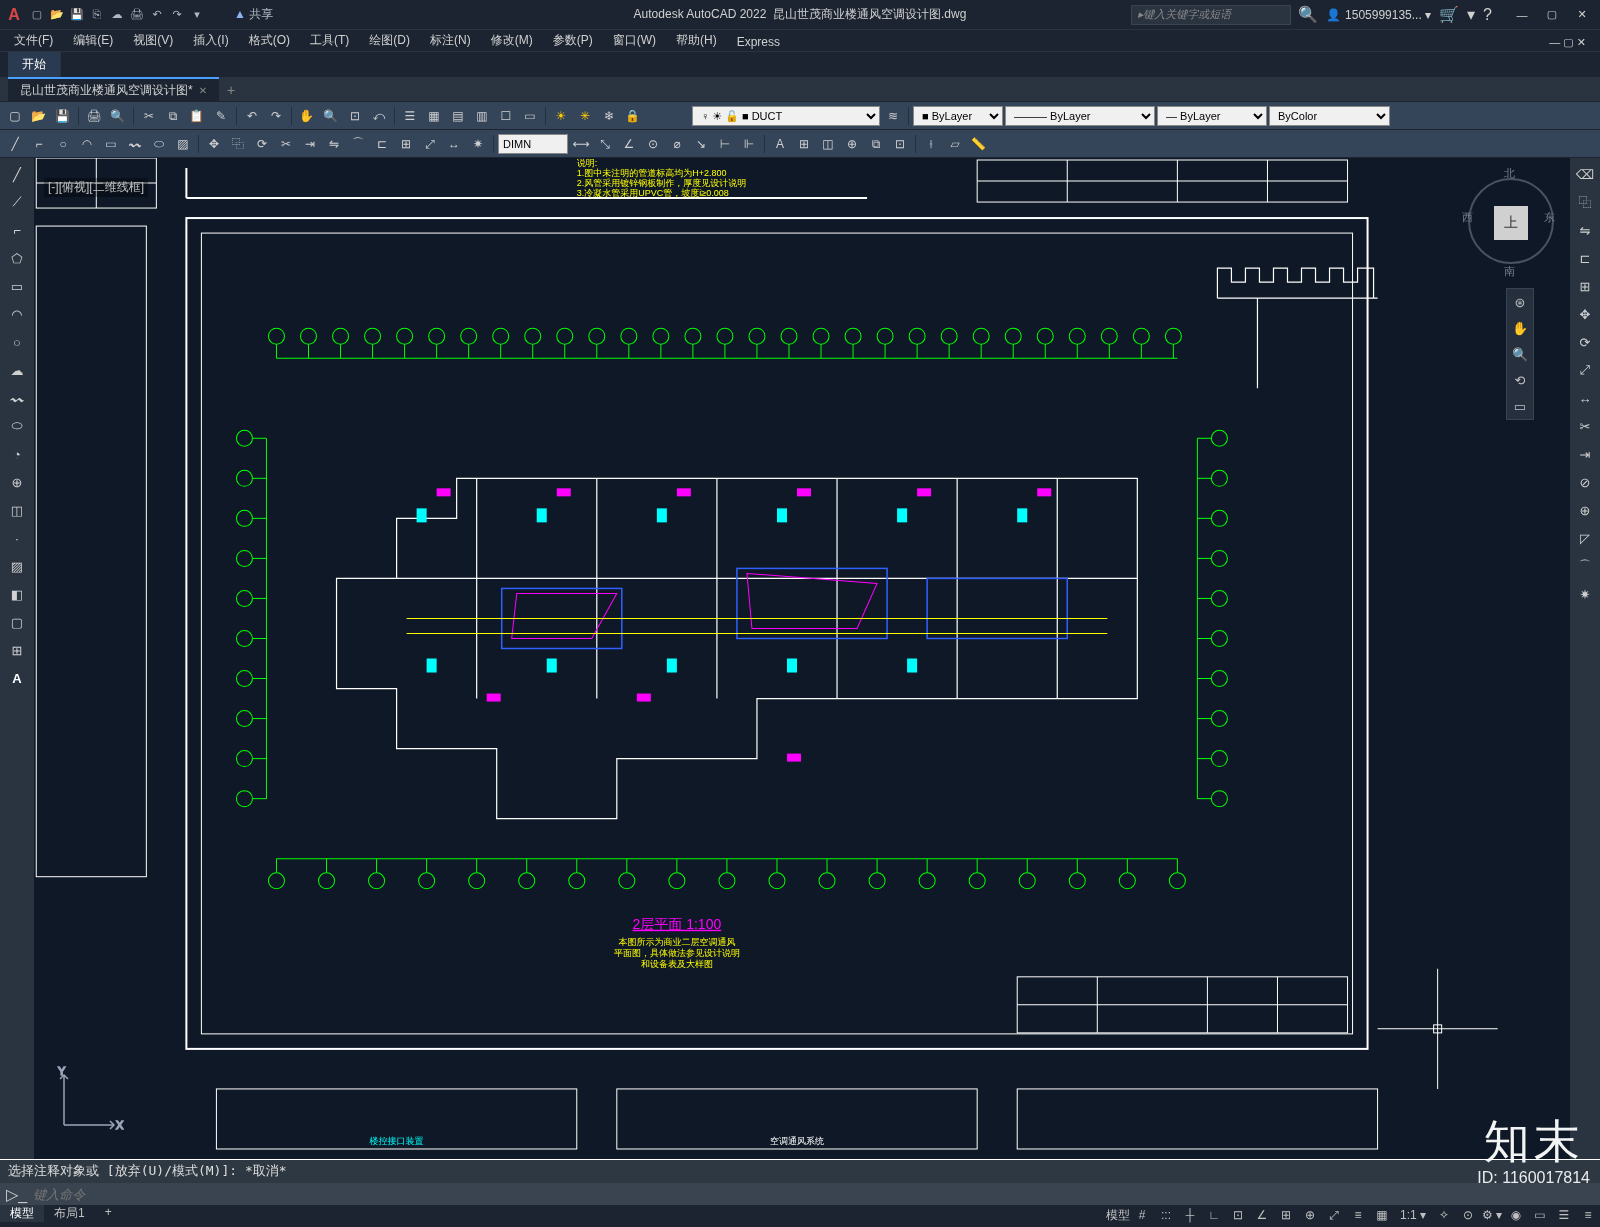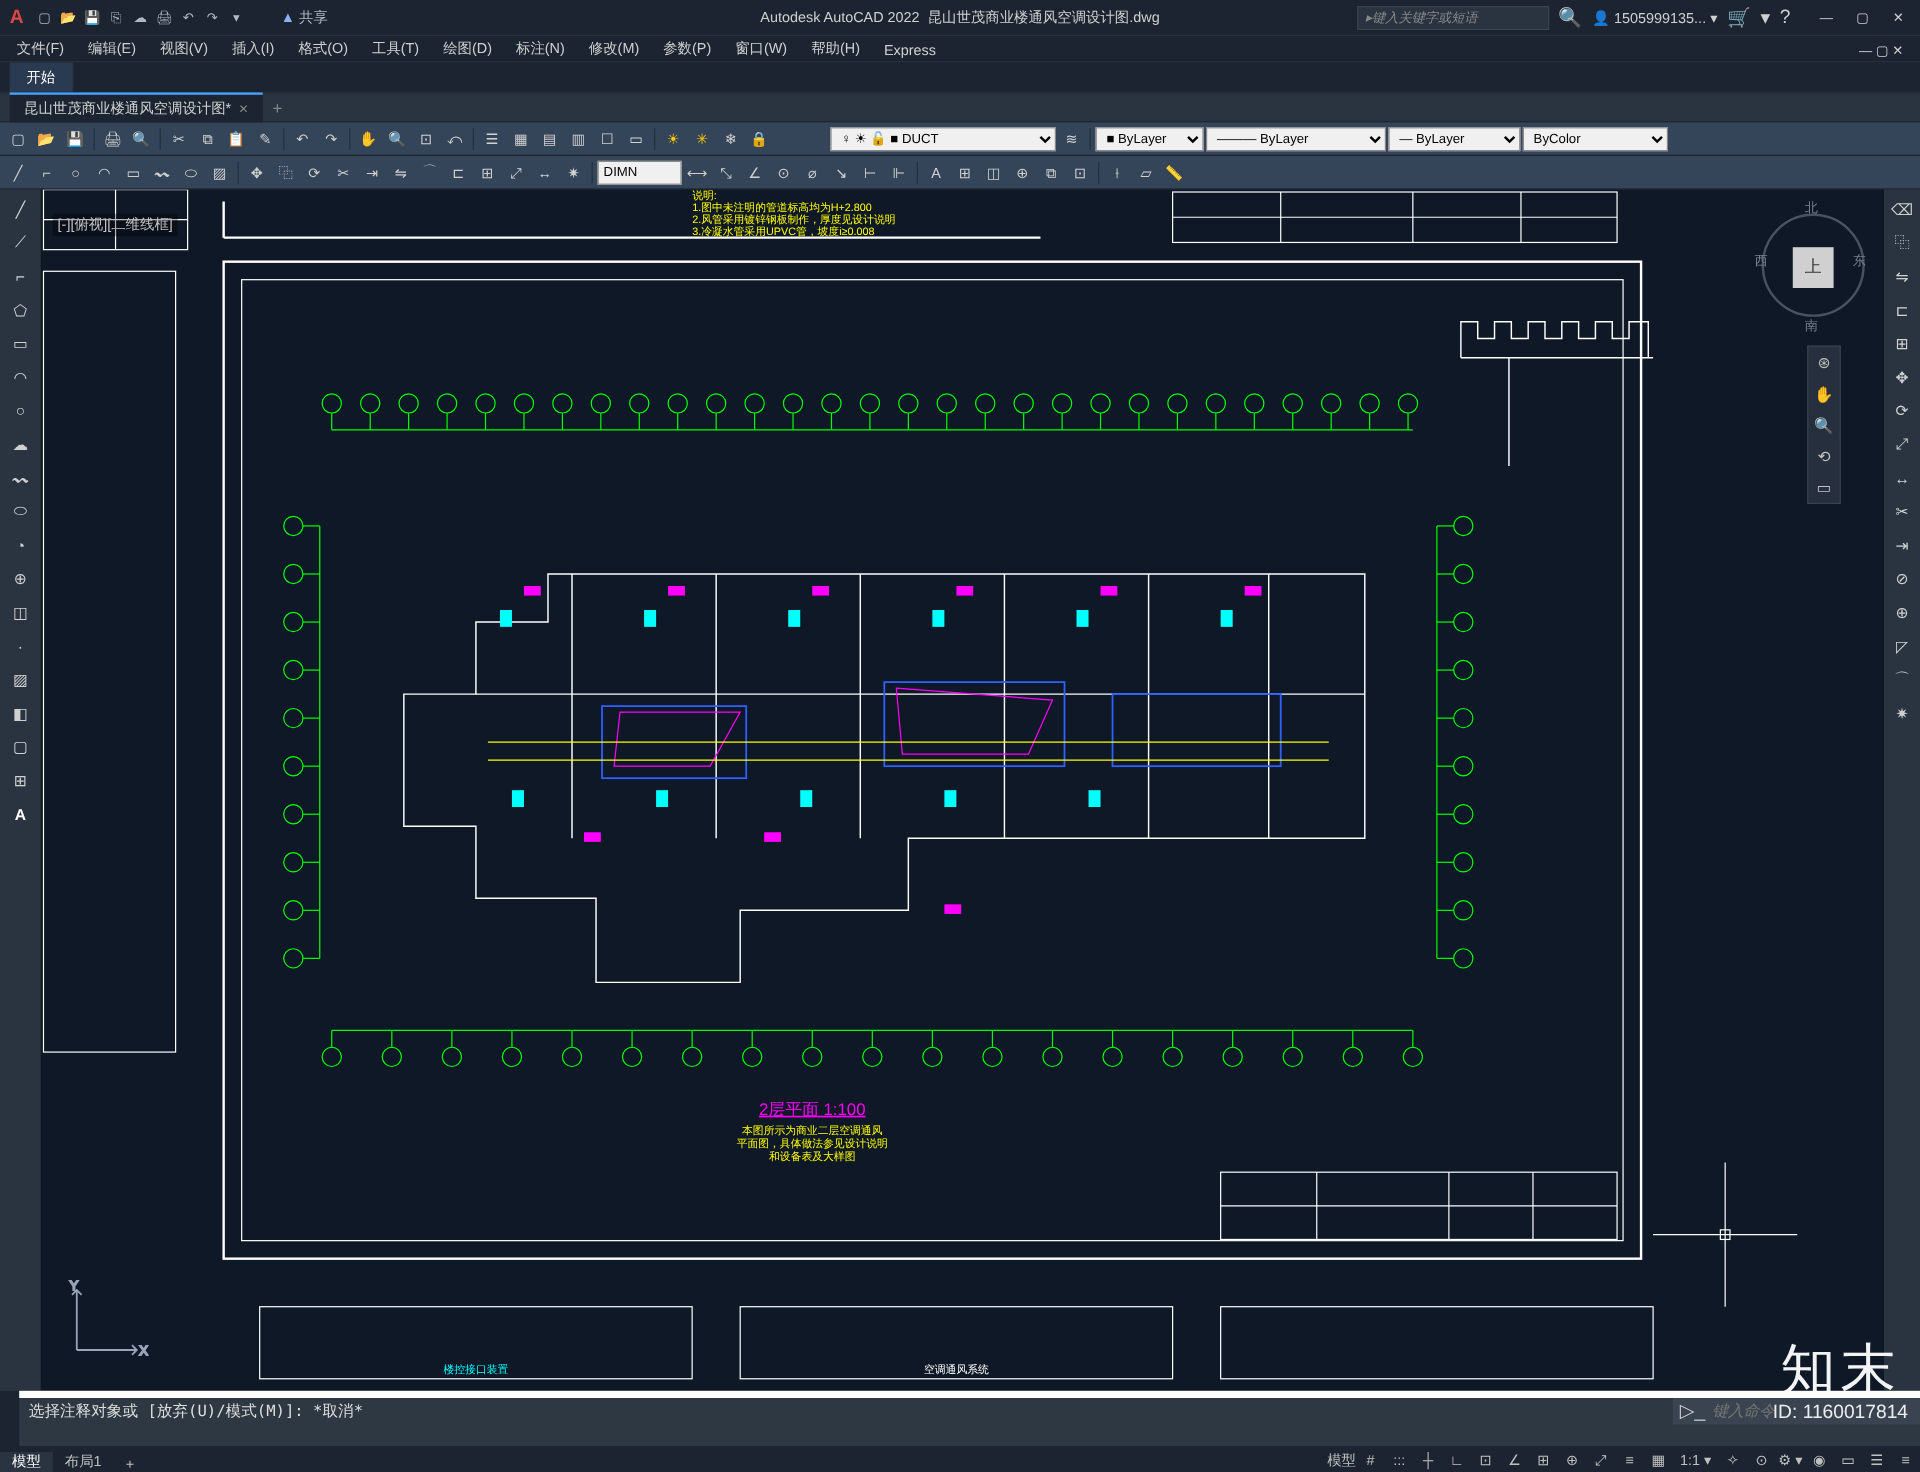--- a/index.html
+++ b/index.html
@@ -56,27 +56,27 @@
 .navbar-v .nb{height:26px;display:flex;align-items:center;justify-content:center;font-size:13px;color:#c0c0c0;cursor:pointer;}
 
 
 .ucs { position:absolute; left:20px; bottom:24px; width:70px; height:70px; }
 .ucs svg{width:100%;height:100%;}
 
 
 .vplabel { position:absolute; left:10px; top:4px; font-size:12px; color:#c0c0c0; background:rgba(0,0,0,0.3); padding:1px 4px;margin-top:16px;}
 
 
-.cmdarea{position:absolute;bottom:22px;left:16px;right:0;height:46px;background:#2e3842;border-top:6px solid #ffffff;display:flex;flex-direction:row;}
+.cmdarea{position:absolute;bottom:22px;left:0;right:0;height:46px;background:#2e3842;border-top:1px solid #ffffff;display:flex;flex-direction:column;}
 .cmdhist{flex:1;font-size:13px;color:#ddd;padding:2px 8px;font-family:Consolas,monospace;overflow:hidden;}
 .cmdline{height:22px;display:flex;align-items:center;background:#3a4450;padding:0 6px;gap:6px;}
 .cmdline input{flex:1;background:transparent;border:none;color:#e5e5e5;font-size:13px;font-style:italic;font-family:Consolas,monospace;outline:none;}
 
 
-.status{position:absolute;bottom:0;left:0;right:0;height:22px;background:#1b2430;display:flex;align-items:flex-end;font-size:12px;color:#c0c0c0;}
+.status{position:absolute;bottom:0;left:0;right:0;height:22px;background:#1b2430;display:flex;align-items:flex-start;font-size:12px;color:#c0c0c0;}
 .status .st{padding:0 10px;cursor:pointer;}
 .status .st.active{color:#fff;background:#2a3440;}
 .status .sp{flex:1;}
 .status .sb{width:24px;height:20px;display:flex;align-items:center;justify-content:center;cursor:pointer;font-size:12px;}
 
 
 .wm{position:absolute;right:10px;bottom:40px;color:#fff;text-align:center;pointer-events:none;}
 .wm .big{font-size:46px;font-weight:300;letter-spacing:4px;opacity:0.95;}
 .wm .id{font-size:16px;margin-top:-4px;opacity:0.9;}
 

